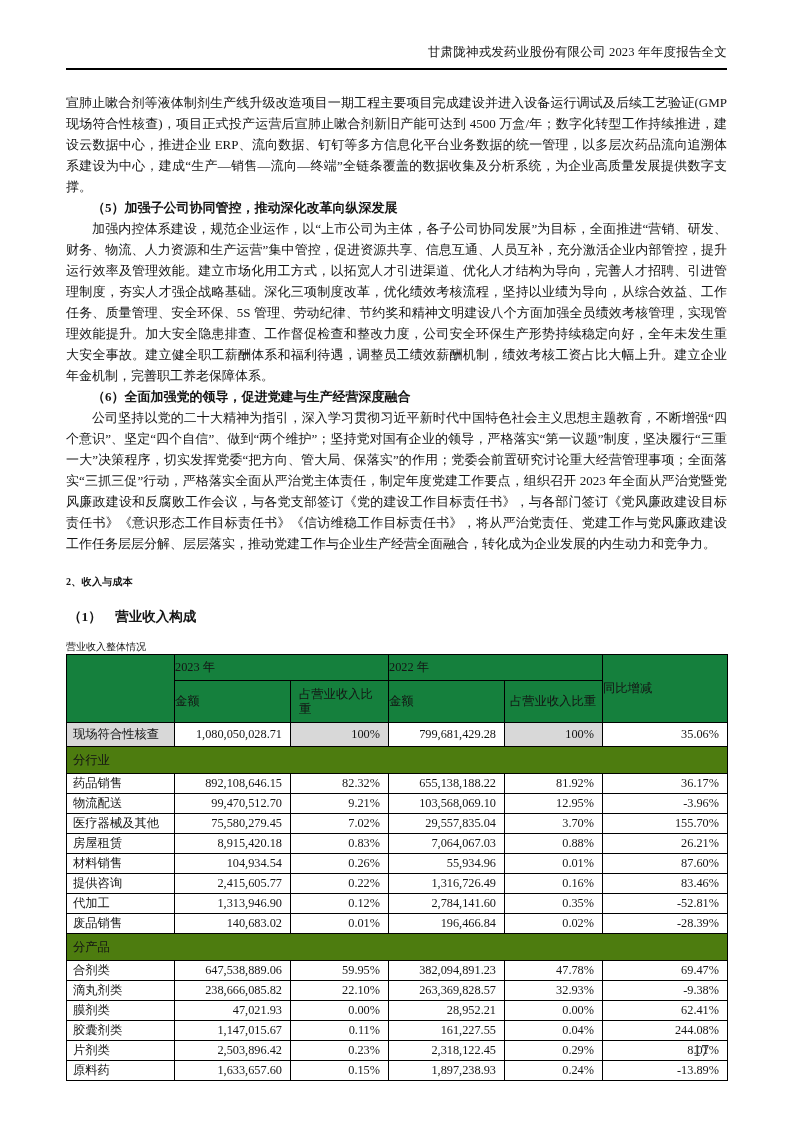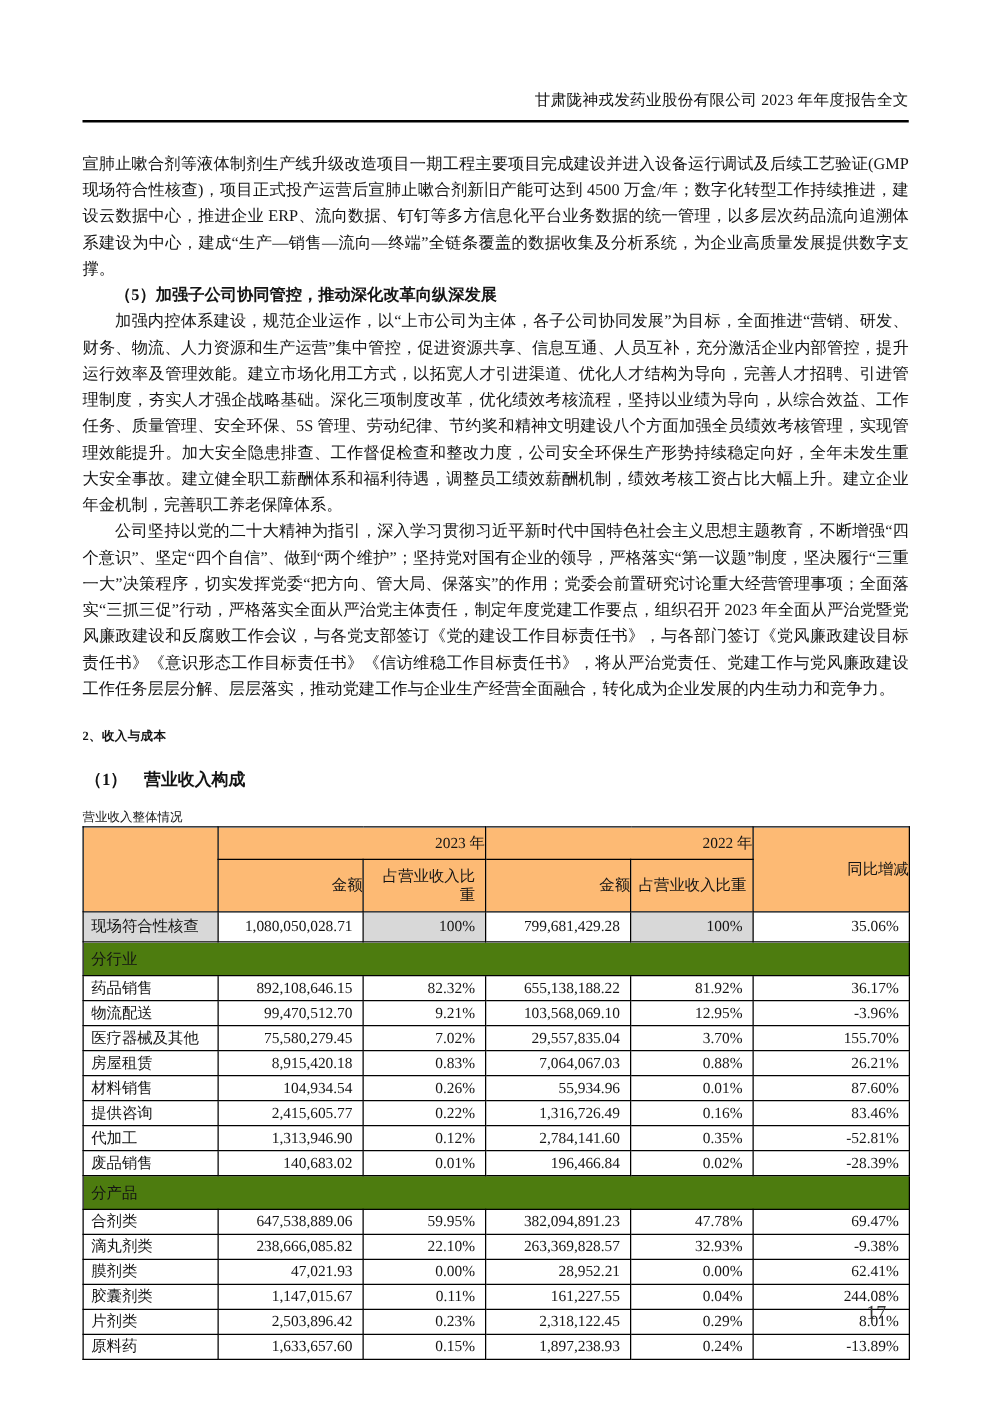--- a/index.html
+++ b/index.html
@@ -2,21 +2,21 @@
 <html lang="zh"><head>
 <meta charset="utf-8">
 <style>
   * { margin:0; padding:0; box-sizing:border-box; }
   html,body { background:#ffffff; }
   body {
     width:793px; height:1122px; position:relative; overflow:hidden;
     font-family:"Liberation Serif","DejaVu Serif",serif;
     color:#141414;
   }
-  .page { padding:44px 66px 10px 66px;margin-top:28px; }
+  .page { padding:44px 66px 10px 66px; }
 
   .doc-header {
     text-align:right; font-size:12.5px; letter-spacing:.2px;
     padding-bottom:7px; border-bottom:2px solid #000;
   }
 
   .body-text { margin-top:22px; font-size:13px; line-height:21px; text-align:justify; }
   .body-text p { text-align:justify; }
   p.cont { text-indent:0; }
   p.ind { text-indent:2em; }
@@ -28,21 +28,21 @@
   .unit { text-align:right; font-size:12px; margin-top:8px; margin-bottom:3px; }
 
   table.rev {
     width:661px; border-collapse:collapse; border:1.5px solid #000;
     table-layout:fixed; font-size:12.3px;
   }
   table.rev th, table.rev td {
     border:1px solid #000; font-weight:normal;
     overflow:hidden; vertical-align:middle;
   }
-  table.rev thead th { background:#fdba74; text-align:right; line-height:15px; }
+  table.rev thead th { background:#15803d; text-align:left; line-height:15px; }
   th.year-h { height:26px; }
   th.sub-h { height:42px; }
   th.pct23 { padding:0 8px; }
   th.pct22 { padding:0 5px; }
   td.lbl { text-align:left; padding:0 6px; }
   td.num { text-align:right; padding:0 8px; }
   tr.total-row td { height:24px; }
   tr.total-row td.shade { background:#d8d8d8; }
   tr.section-row td {
     background:#4d7c0f; text-align:left; padding:0 6px; height:27px;
@@ -55,20 +55,21 @@
 <body>
 
 <div class="page">
 
   <div class="doc-header">甘肃陇神戎发药业股份有限公司 2023 年年度报告全文</div>
 
   <div class="body-text">
     <p class="cont">宣肺止嗽合剂等液体制剂生产线升级改造项目一期工程主要项目完成建设并进入设备运行调试及后续工艺验证(GMP 现场符合性核查)，项目正式投产运营后宣肺止嗽合剂新旧产能可达到 4500 万盒/年；数字化转型工作持续推进，建设云数据中心，推进企业 ERP、流向数据、钉钉等多方信息化平台业务数据的统一管理，以多层次药品流向追溯体系建设为中心，建成“生产—销售—流向—终端”全链条覆盖的数据收集及分析系统，为企业高质量发展提供数字支撑。</p>
     <p class="sub-heading">（5）加强子公司协同管控，推动深化改革向纵深发展</p>
     <p class="ind">加强内控体系建设，规范企业运作，以“上市公司为主体，各子公司协同发展”为目标，全面推进“营销、研发、财务、物流、人力资源和生产运营”集中管控，促进资源共享、信息互通、人员互补，充分激活企业内部管控，提升运行效率及管理效能。建立市场化用工方式，以拓宽人才引进渠道、优化人才结构为导向，完善人才招聘、引进管理制度，夯实人才强企战略基础。深化三项制度改革，优化绩效考核流程，坚持以业绩为导向，从综合效益、工作任务、质量管理、安全环保、5S 管理、劳动纪律、节约奖和精神文明建设八个方面加强全员绩效考核管理，实现管理效能提升。加大安全隐患排查、工作督促检查和整改力度，公司安全环保生产形势持续稳定向好，全年未发生重大安全事故。建立健全职工薪酬体系和福利待遇，调整员工绩效薪酬机制，绩效考核工资占比大幅上升。建立企业年金机制，完善职工养老保障体系。</p>
+    <p class="sub-heading">（6）全面加强党的领导，促进党建与生产经营深度融合</p>
     <p class="ind">公司坚持以党的二十大精神为指引，深入学习贯彻习近平新时代中国特色社会主义思想主题教育，不断增强“四个意识”、坚定“四个自信”、做到“两个维护”；坚持党对国有企业的领导，严格落实“第一议题”制度，坚决履行“三重一大”决策程序，切实发挥党委“把方向、管大局、保落实”的作用；党委会前置研究讨论重大经营管理事项；全面落实“三抓三促”行动，严格落实全面从严治党主体责任，制定年度党建工作要点，组织召开 2023 年全面从严治党暨党风廉政建设和反腐败工作会议，与各党支部签订《党的建设工作目标责任书》，与各部门签订《党风廉政建设目标责任书》《意识形态工作目标责任书》《信访维稳工作目标责任书》，将从严治党责任、党建工作与党风廉政建设工作任务层层分解、层层落实，推动党建工作与企业生产经营全面融合，转化成为企业发展的内生动力和竞争力。</p>
   </div>
 
   <div class="h2">2、收入与成本</div>
   <div class="h3">（1）　营业收入构成</div>
   <div class="caption">营业收入整体情况</div>
 
   <table class="rev">
     <colgroup>
       <col style="width:108px">

